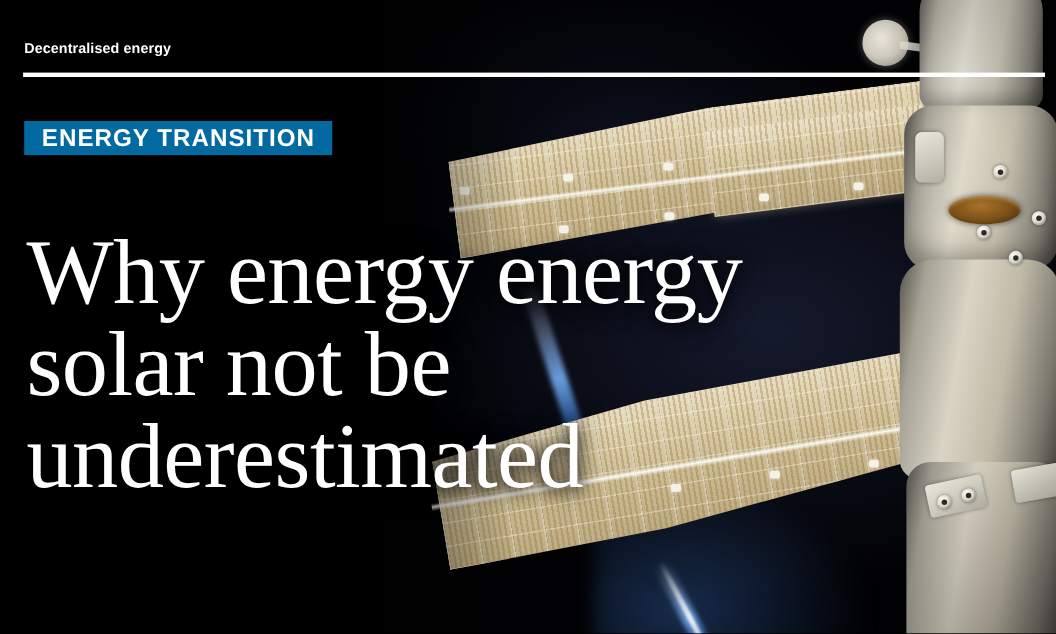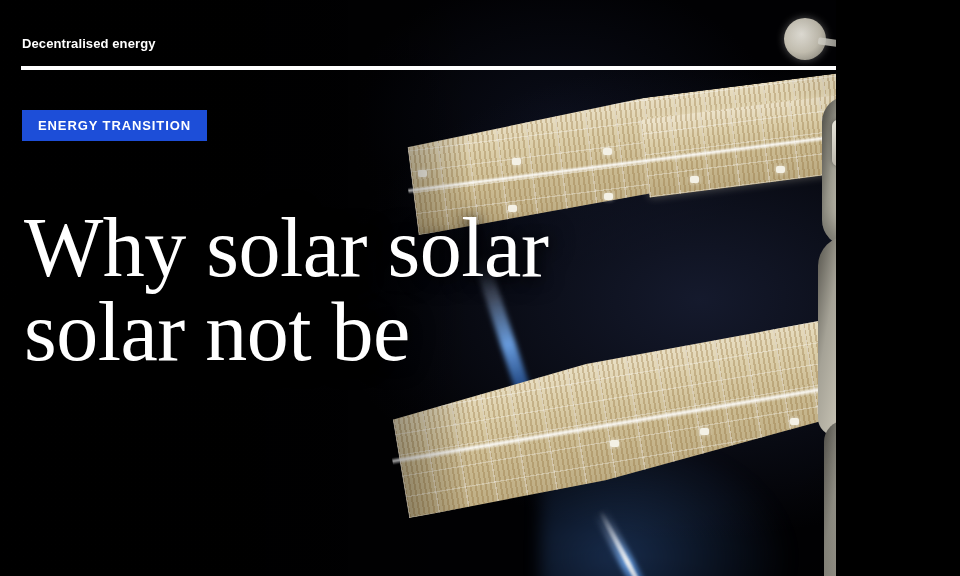--- a/index.html
+++ b/index.html
@@ -5,21 +5,21 @@
 <style>
   * { margin:0; padding:0; box-sizing:border-box; }
   html, body {
     width:960px; height:576px;
     background:#000;
     font-family:"Liberation Sans", sans-serif;
     overflow:hidden;
   }
   .hero {
     position:relative;
-    width:836px; height:576px;
+    width:960px; height:576px;
     background:#020204;
     overflow:hidden;
   }
 
   
   .photo { position:absolute; inset:0; overflow:hidden; }
 
   .space-bg {
     position:absolute; inset:0;
     background:
@@ -218,23 +218,23 @@
     left:21px; top:66px;
     width:929px; height:4px;
     background:#ffffff;
   }
   .badge {
     position:absolute;
     left:22px; top:110px;
     height:31px;
     padding:0 16px;
     display:flex; align-items:center;
-    background:#1d4ed8;
+    background:#0369a1;
     color:#ffffff;
-    font-size:13px;
+    font-size:22px;
     font-weight:bold;
     letter-spacing:.9px;
   }
   .headline {
     position:absolute;
     left:24px; top:206px;
     width:720px;
     font-family:"Liberation Serif", "DejaVu Serif", serif;
     font-weight:normal;
     font-size:84px;
@@ -303,18 +303,19 @@
 
     <div class="kicker">Decentralised energy</div>
 
     <div class="rule"></div>
 
     <div class="badge">
       <span>ENERGY TRANSITION</span>
     </div>
 
     <h1 class="headline">
-      <span class="hl-line">Why solar solar</span>
+      <span class="hl-line">Why energy energy</span>
       <span class="hl-line">solar not be</span>
+      <span class="hl-line">underestimated</span>
     </h1>
 
   </div>
 </div>
 
 </body></html>

